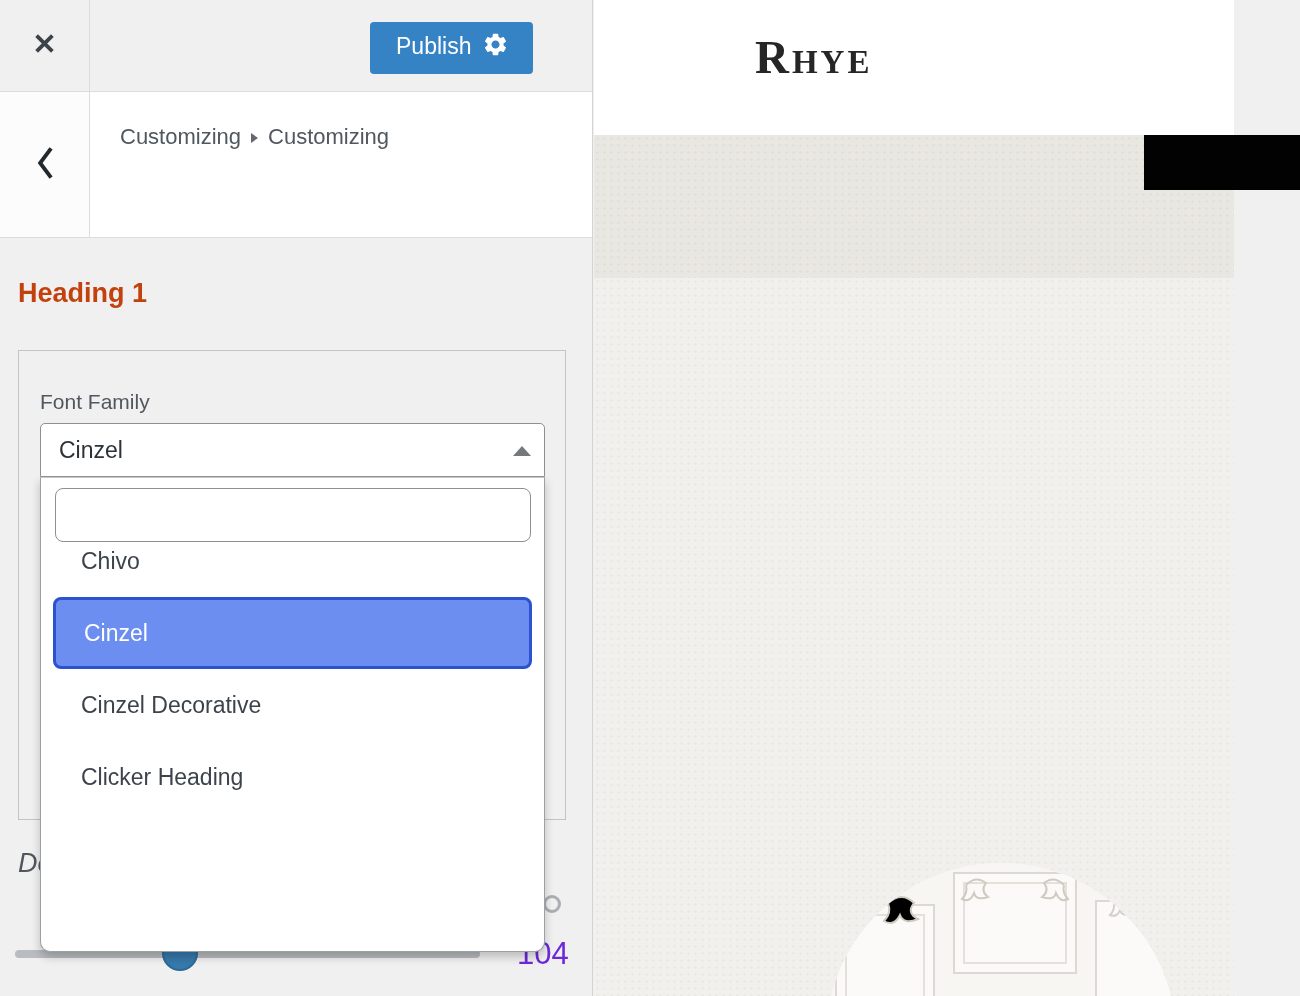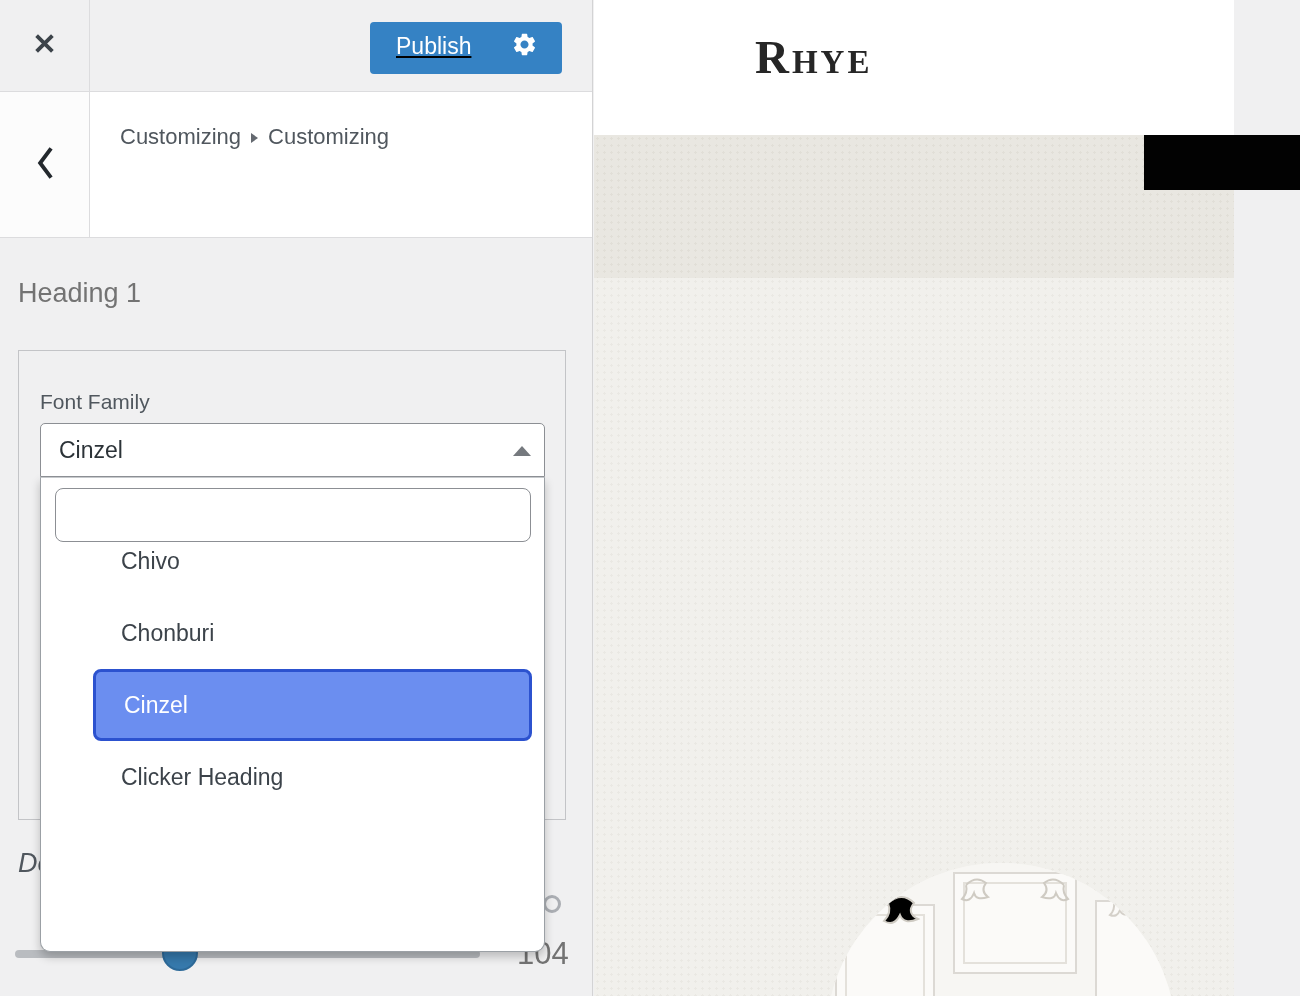--- a/index.html
+++ b/index.html
@@ -8,39 +8,39 @@
 
   
   .sidebar { position:absolute; left:0; top:0; width:593px; height:996px;
     background:#f0f0f1; border-right:1px solid #d3d3d4; }
 
   .topbar { position:relative; height:92px; background:#f0f0f1;
     border-bottom:1px solid #dcdcde; }
   .close-btn { position:absolute; left:0; top:0; width:90px; height:91px;
     border-right:1px solid #dcdcde; display:flex; align-items:center; justify-content:center;
     cursor:pointer; }
-  .publish-btn { position:absolute; left:370px; top:22px; width:192px; height:52px;
+  .publish-btn { position:absolute; left:370px; top:22px; width:163px; height:52px;
     background:var(--publish_blue,#3582c4); border:none; border-radius:4px;
     display:flex; align-items:center; justify-content:space-between;
-    padding:0 24px 4px 26px; cursor:pointer;text-decoration:underline; }
+    padding:0 24px 4px 26px; cursor:pointer; }
   .publish-btn .label { color:#fff; font-size:23px; }
 
   .header { position:relative; height:146px; background:#fff;
     border-bottom:1px solid #dcdcde; display:flex; }
   .back-btn { width:90px; height:100%; border-right:1px solid #dcdcde;
     display:flex; align-items:center; justify-content:center; cursor:pointer; background:#fcfcfc; }
   .header-text { padding:32px 0 17px 30px; }
   .breadcrumb { display:flex; align-items:center; font-size:22px; color:#50575e; font-weight:500; }
   .crumb-sep { width:0; height:0; border-left:7px solid #646970;
     border-top:5px solid transparent; border-bottom:5px solid transparent; margin:2px 10px 0 10px; }
   .page-title { margin-top:7px; font-size:34px; font-weight:300; color:#50575e; letter-spacing:.3px; }
 
   .content { position:relative; height:758px; background:#f0f0f1; }
   .section-heading { position:absolute; left:18px; top:40px;
-    font-size:27px; font-weight:400; color:#737373; }
+    font-size:27px; font-weight:700; color:#c2410c; }
 
   .card { position:absolute; left:18px; top:112px; width:548px; height:470px;
     border:1px solid #c3c4c7; background:transparent; }
 
   .ff-label { position:absolute; left:40px; top:152px;
     font-size:21px; font-weight:400; color:#50575e; }
 
   .select-box { position:absolute; left:40px; top:185px; width:505px; height:54px;
     background:#fff; border:1px solid #8c8f94; border-radius:5px 5px 0 0;
     display:flex; align-items:center; padding-left:18px; cursor:pointer; z-index:6; }
@@ -52,31 +52,31 @@
   
   .fs-label { position:absolute; left:18px; top:610px; width:29px; overflow:hidden;
     font-size:27px; font-style:italic; color:#50575e; white-space:nowrap; z-index:1; }
   .reset-ring { position:absolute; left:543px; top:657px; width:18px; height:18px;
     border:3px solid #abaeb3; border-radius:50%; z-index:1; }
   .slider-track { position:absolute; left:15px; top:712px; width:465px; height:8px;
     background:#b9bcc0; border-radius:4px; z-index:1; cursor:pointer; }
   .slider-handle { position:absolute; left:162px; top:697px; width:36px; height:36px;
     border-radius:50%; background:var(--slider_handle,#3679ac); border:2px solid #2d6a99;
     z-index:1; cursor:grab; }
-  .fs-value { position:absolute; left:517px; top:698px; font-size:31px; color:#737373; z-index:1; }
+  .fs-value { position:absolute; left:517px; top:698px; font-size:31px; color:#6d28d9; z-index:1; }
 
   
   .dropdown { position:absolute; left:40px; top:239px; width:505px; height:475px;
     background:#fff; border:1px solid #9ba0a5; border-top:1px solid #c7cacd;
     border-radius:0 0 10px 10px; box-shadow:0 5px 10px rgba(0,0,0,.22); z-index:5; }
   .search-input { position:absolute; left:14px; top:10px; width:476px; height:54px;
     border:1px solid #8c8f94; border-radius:8px; background:#fff; font-size:22px;
     padding:0 14px; outline:none; }
   .options-viewport { position:absolute; left:1px; top:72px; right:1px; bottom:3px; overflow:hidden; }
-  .options-inner { transform:translateY(-25px);margin-left:40px; }
+  .options-inner { transform:translateY(-25px); }
   .option { height:72px; display:flex; align-items:center; padding-left:39px;
     font-size:23px; color:#3c434a; cursor:pointer; }
   .option.selected { margin:0 11px; padding-left:28px; border-radius:8px;
     background:var(--selected_option_bg,#6b8ef0);
     border:3px solid var(--selected_option_border,#2c52cf); color:#fff; }
 
   
   .preview { position:absolute; left:594px; top:0; width:640px; height:996px; background:#f1f0ec; }
   .p-header { position:absolute; left:0; top:0; width:100%; height:135px; background:#fff; }
   .site-logo { position:absolute; left:161px; top:30px; font-family:"Liberation Serif", serif;
@@ -151,22 +151,22 @@
     <div class="reset-ring"></div>
     <div class="slider-track"></div>
     <div class="slider-handle"></div>
     <div class="fs-value">104</div>
 
     <div class="dropdown">
       <input class="search-input" type="text" value="" style="">
       <div class="options-viewport">
         <div class="options-inner">
             <div class="option">Chivo</div>
-            <div class="option">Chonburi</div>
             <div class="option selected">Cinzel</div>
+            <div class="option">Cinzel Decorative</div>
             <div class="option">Clicker Heading</div>
           </div>
       </div>
     </div>
   </div>
 </div>
 
 <div class="preview">
   <div class="p-header">
     <div class="site-logo">Rhye</div>

